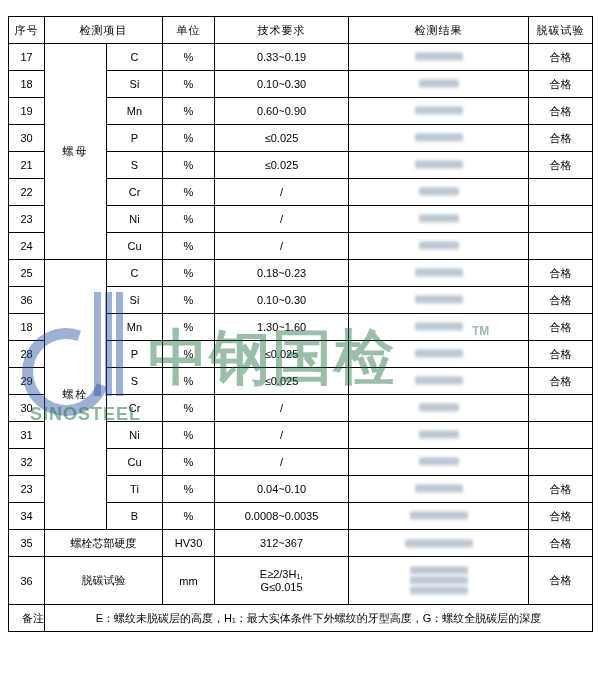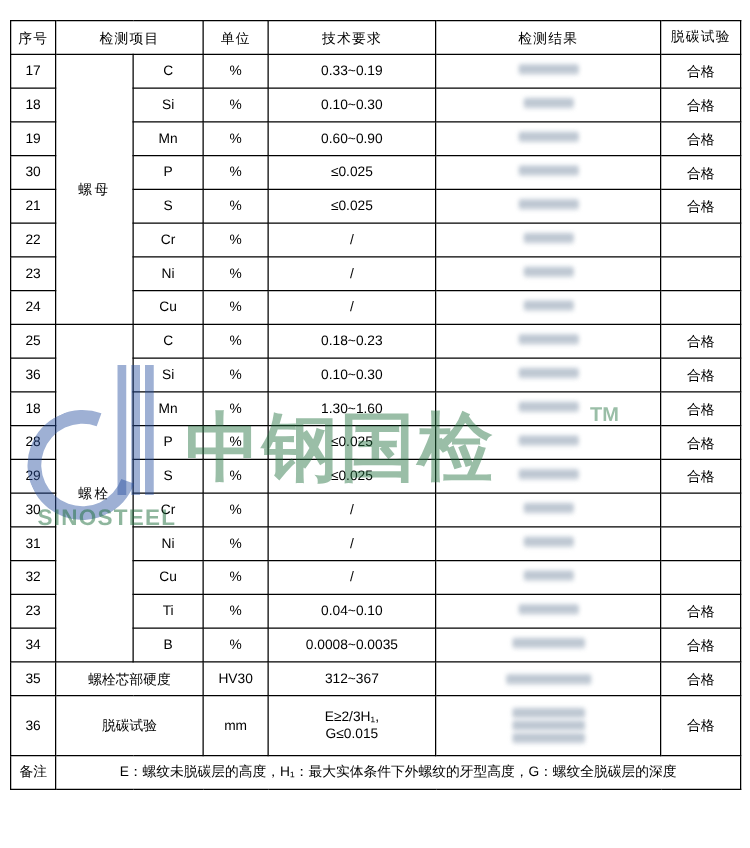--- a/index.html
+++ b/index.html
@@ -110,21 +110,21 @@
     font-size: 18px;
     font-weight: bold;
     color: rgba(30,110,60,0.5);
     letter-spacing: 1px;
     font-family: Liberation Sans, sans-serif;
   }
   .wm-tm {
     position: absolute;
     left: 472px;
     top: 24px;
-    font-size: 16px;
+    font-size: 12px;
     color: rgba(30,110,60,0.45);
     font-weight: bold;
   }
   .wm-logo {
     position: absolute;
     left: 22px;
     top: 20px;
     width: 130px;
     height: 76px;
   }
@@ -354,18 +354,18 @@
         </td>
         <td class="res-multi">
           <span class="blurred w3"></span>
           <span class="blurred w3"></span>
           <span class="blurred w3"></span>
         </td>
         <td>合格</td>
       </tr>
 
       <tr class="note-row">
-        <td style="text-align:center;">备注</td>
+        <td style="text-align:right;">备注</td>
         <td colspan="6">E：螺纹未脱碳层的高度，H₁：最大实体条件下外螺纹的牙型高度，G：螺纹全脱碳层的深度</td>
       </tr>
     </tbody>
   </table>
 </div>
 
 </body></html>

